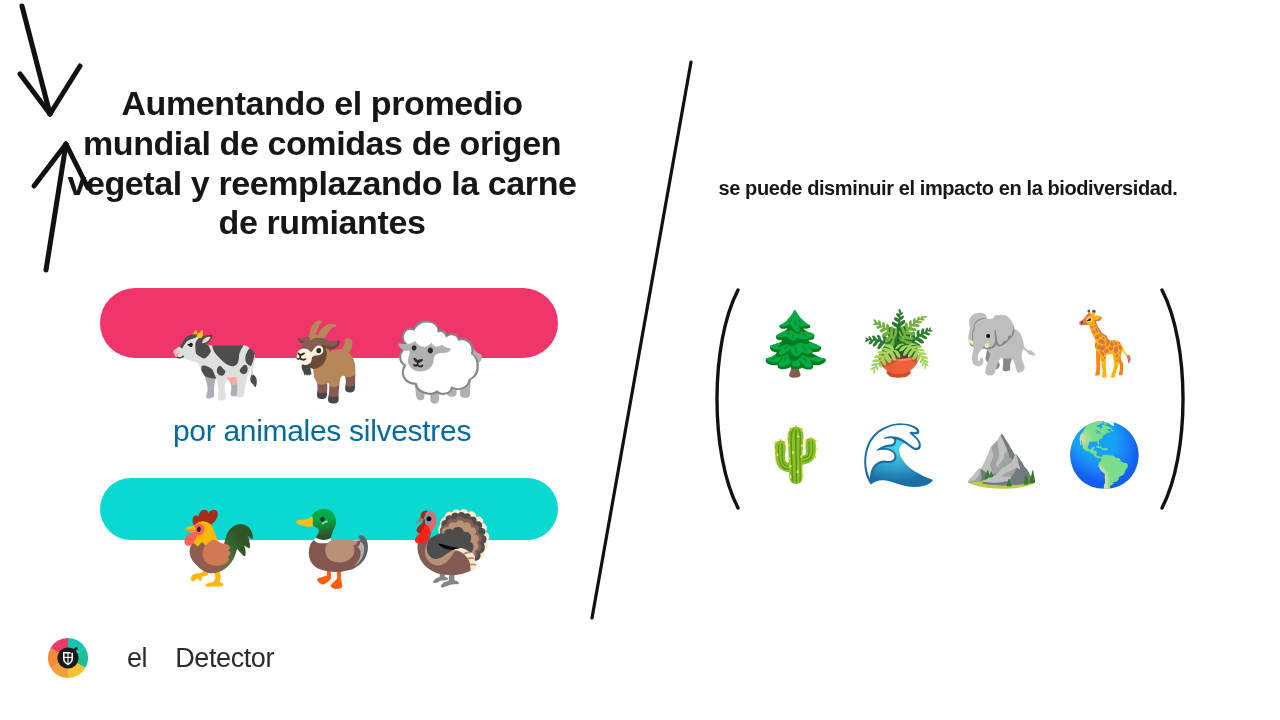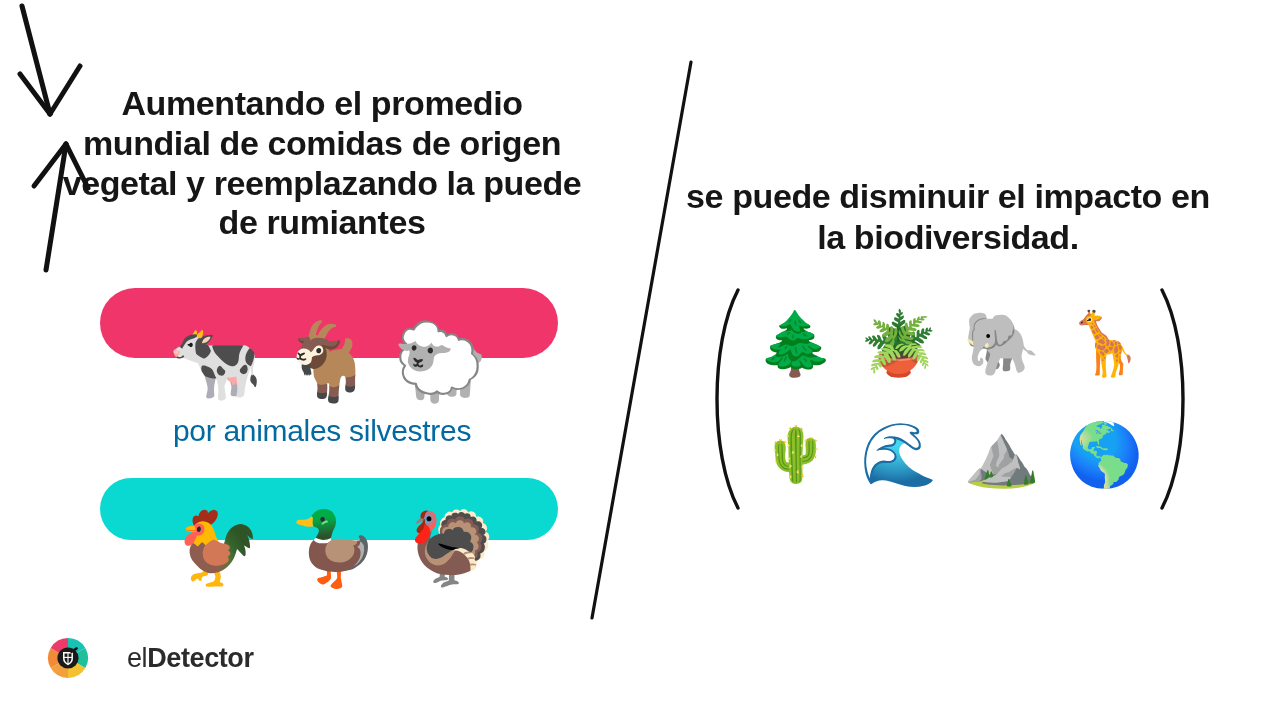--- a/index.html
+++ b/index.html
@@ -29,21 +29,21 @@
   #headline-left {
     left: 62px;
     top: 84px;
     width: 520px;
     font-size: 34px;
   }
   #headline-right {
     left: 668px;
     top: 176px;
     width: 560px;
-    font-size: 34px;
+    font-size: 20px;
     line-height: 1.22;
   }
   #subhead-left {
     position: absolute;
     left: 62px;
     top: 414px;
     width: 520px;
     text-align: center;
     font-size: 30px;
     font-weight: 400;
@@ -173,21 +173,21 @@
     height: 44px;
     flex: 0 0 auto;
   }
   #logo-text {
     font-size: 27px;
     color: #2b2b2b;
     letter-spacing: -0.4px;
     white-space: nowrap;
   }
   #logo-text .lt-el { font-weight: 300; margin-left: 28px; }
-  #logo-text .lt-detector { font-weight: 700; }
+  #logo-text .lt-detector { font-weight: 400; padding-left: 28px; }
 
   #source-note {
     position: absolute;
     left: 254px;
     top: 10px;
     width: 700px;
     font-size: 16.5px;
     line-height: 1.5;
     color: #1d1d1d;
     font-family: "Liberation Sans", "DejaVu Sans", sans-serif;
@@ -195,21 +195,21 @@
   #source-note .sn-italic-bold {
     font-weight: 700;
     font-style: italic;
   }
 </style>
 </head>
 <body>
 
 <div id="canvas" style="background: rgb(255, 255, 255);">
 
-  <div class="headline" id="headline-left">Aumentando el promedio mundial de comidas de origen vegetal y reemplazando la puede de rumiantes</div>
+  <div class="headline" id="headline-left">Aumentando el promedio mundial de comidas de origen vegetal y reemplazando la carne de rumiantes</div>
 
   <div class="pill" id="pill-livestock" style="background: rgb(240, 53, 107);"></div>
 
   <div class="animal-row" id="row-livestock">
     <span class="animal-emoji">🐄</span>
     <span class="animal-emoji">🐐</span>
     <span class="animal-emoji">🐑</span>
   </div>
 
   <div id="arrow-down-wrap">

